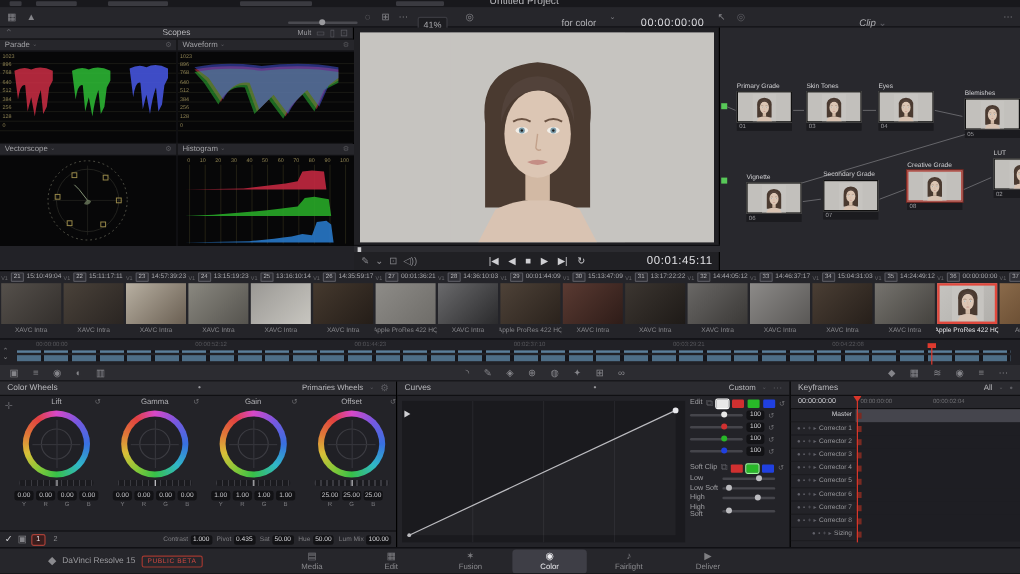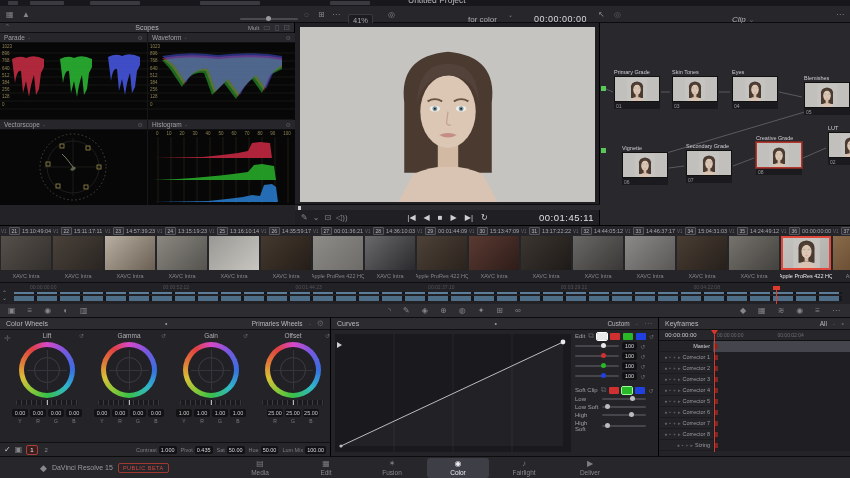--- a/index.html
+++ b/index.html
@@ -13,21 +13,21 @@
   
   .menustrip{left:0;top:0;width:850px;height:6px;background:#18181c;overflow:hidden;text-decoration:underline;}
   .menustrip .blob{position:absolute;top:1px;height:4px;background:#3a3a40;border-radius:1px;}
   .proj-clip{position:absolute;left:408px;top:-5px;font-size:8.5px;color:#b8b8bc;}
   .topbar{left:0;top:6px;width:850px;height:17px;background:#26262b;border-bottom:1px solid #0c0c0f;display:flex;align-items:center;}
   .zoomslider{position:absolute;left:240px;top:12px;width:58px;height:2px;background:#4a4a50;border-radius:1px;}
   .zoomslider .knob{position:absolute;left:26px;top:-2px;width:5px;height:5px;border-radius:50%;background:#9a9a9e;}
   .pct{position:absolute;left:348px;top:8px;font-size:7.5px;color:#a8a8ac;background:#1d1d21;border:1px solid #3a3a40;border-radius:2px;padding:1px 4px;}
   .tl-name{position:absolute;left:468px;top:9px;font-size:8px;color:#b0b0b4;}
   .mtc{position:absolute;left:534px;top:8px;font-size:9px;color:#d8d8dc;letter-spacing:.5px;}
-  .clipmode{position:absolute;left:732px;top:9px;font-size:8px;color:#b0b0b4;font-style:italic;}
+  .clipmode{position:absolute;left:716px;top:9px;font-size:8px;color:#b0b0b4;font-style:italic;}
 
   
   .scopes{left:0;top:23px;width:295px;height:182px;background:#161619;border-right:1px solid #000;}
   .s-title{height:10px;background:#2b2b30;display:flex;align-items:center;justify-content:center;position:relative;font-size:7px;color:#b8b8bc;border-bottom:1px solid #101013;}
   .s-title .lft{position:absolute;left:4px;}
   .s-title .rgt{position:absolute;right:4px;display:flex;gap:4px;align-items:center;}
   .quad{position:absolute;background:#070708;}
   .q-head{height:10px;background:#26262b;border-bottom:1px solid #101013;display:flex;align-items:center;padding:0 4px;font-size:6.5px;color:#a0a0a4;gap:2px;}
   .q-head .gear{margin-left:auto;color:#55555a;font-size:6px;}
   .levels{position:absolute;left:2px;top:12px;display:flex;flex-direction:column;justify-content:space-between;height:62px;z-index:3;}

